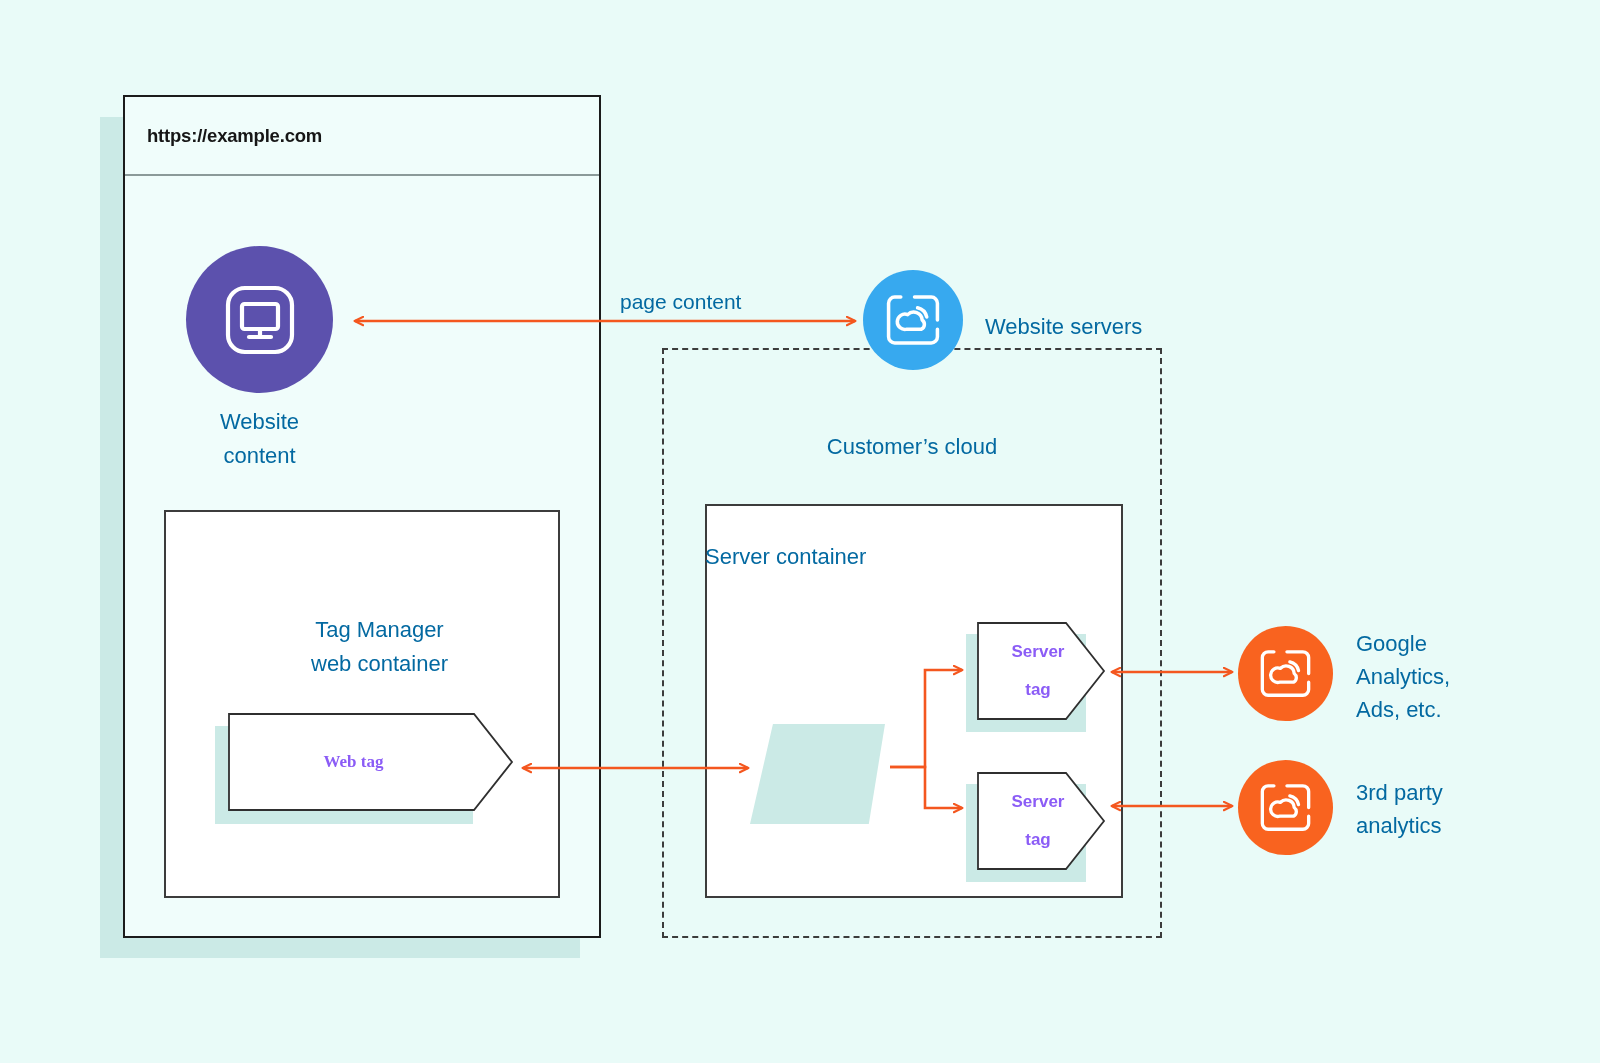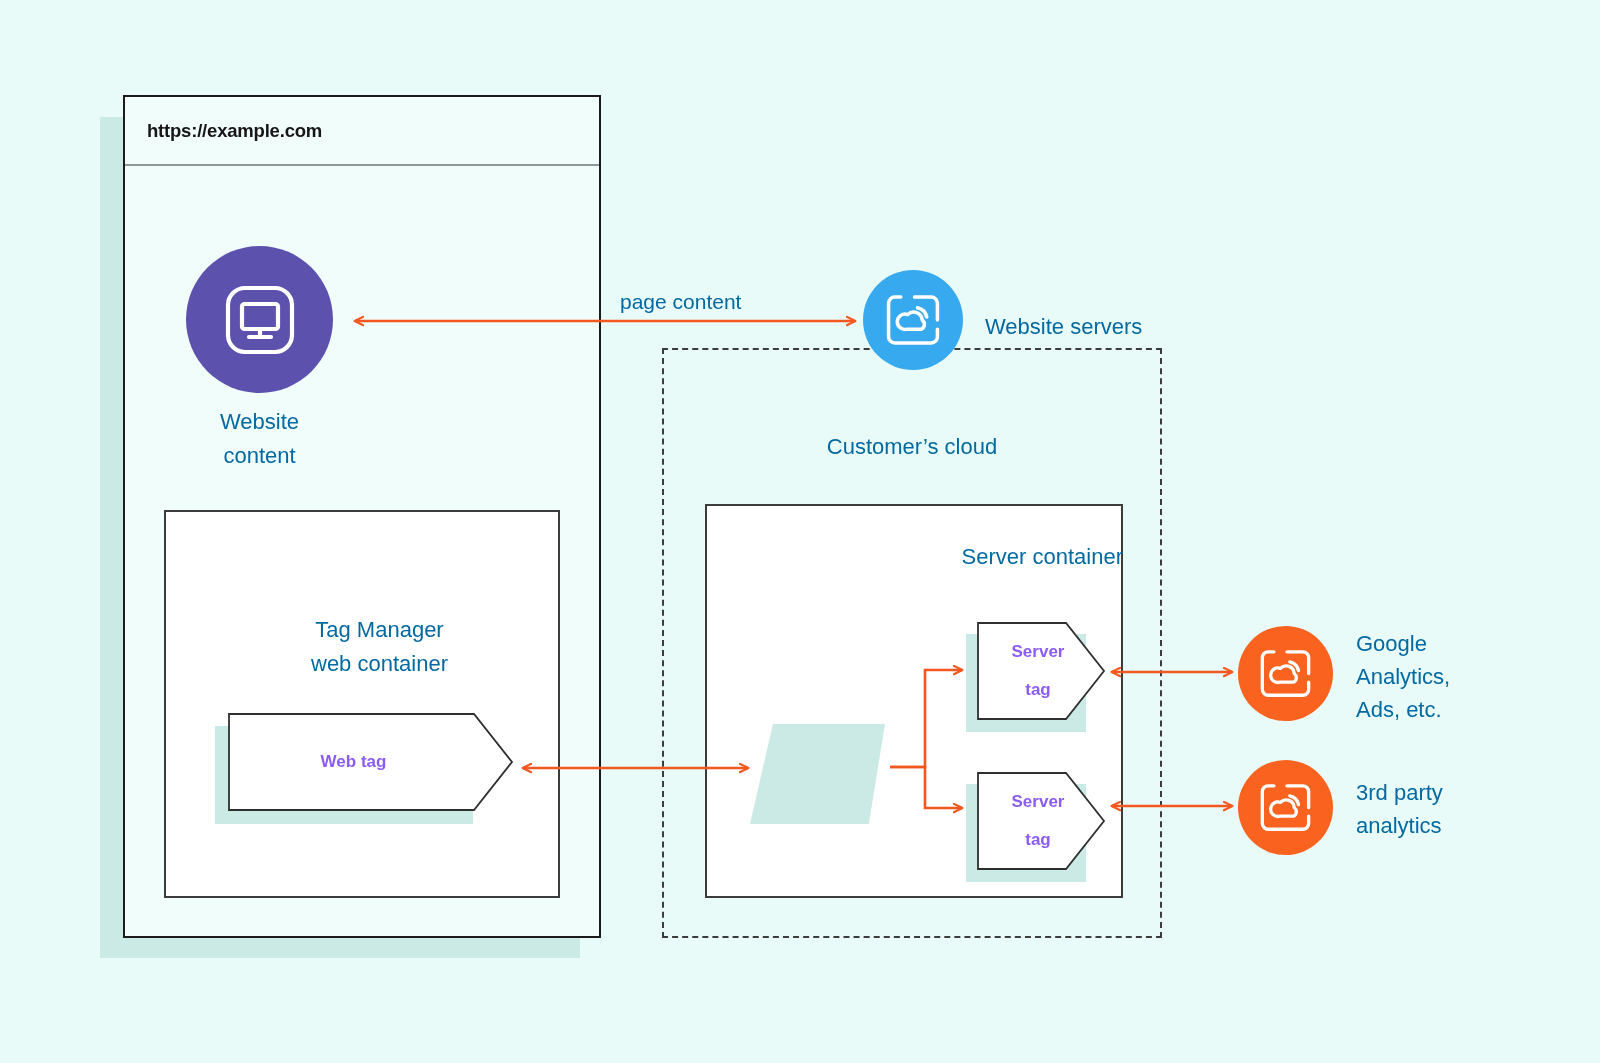--- a/index.html
+++ b/index.html
@@ -27,21 +27,21 @@
   }
   #browser-window {
     left: 123px; top: 95px;
     width: 478px; height: 843px;
     background: #f0fdfb;
     border: 2px solid #1b1b1b;
     box-sizing: border-box;
   }
   #browser-urlbar {
     left: 0; top: 0;
-    width: 100%; height: 69px;
+    width: 100%; height: 79px;
     border-bottom: 2px solid #8b9a99;
     box-sizing: border-box;
     display: flex;
     align-items: center;
   }
   #browser-url-text {
     margin-left: 22px;
     font-size: 18.5px;
     font-weight: bold;
     color: #161616;
@@ -97,21 +97,21 @@
     text-align: center;
   }
   #tag-manager-label {
     left: 164px; top: 613px;
     width: 431px;
     text-align: center;
   }
   #server-container-label {
     left: 705px; top: 540px;
     width: 418px;
-    text-align: right;
+    text-align: left;
   }
   #ga-label {
     left: 1356px; top: 627px;
     line-height: 33px;
   }
   #third-party-label {
     left: 1356px; top: 776px;
     line-height: 33px;
   }
   #page-content-label {
@@ -184,21 +184,21 @@
     display: flex;
     align-items: center;
     justify-content: center;
     font-size: 17px;
     font-weight: bold;
     color: #8b5cf6;
     line-height: 38px;
     white-space: pre-line;
     text-align: center;
   }
-  #web-tag-label { padding-right: 34px; box-sizing: border-box; }
+  #web-tag-label { padding-right: 34px; box-sizing: border-box; font-family: Liberation Serif, serif; }
   .server-tag-label { padding-right: 6px; box-sizing: border-box; }
 
   svg { display: block; overflow: visible; }
   #arrow-layer {
     left: 0; top: 0;
     width: 1600px; height: 1063px;
     pointer-events: none;
   }
 </style>
 </head>

